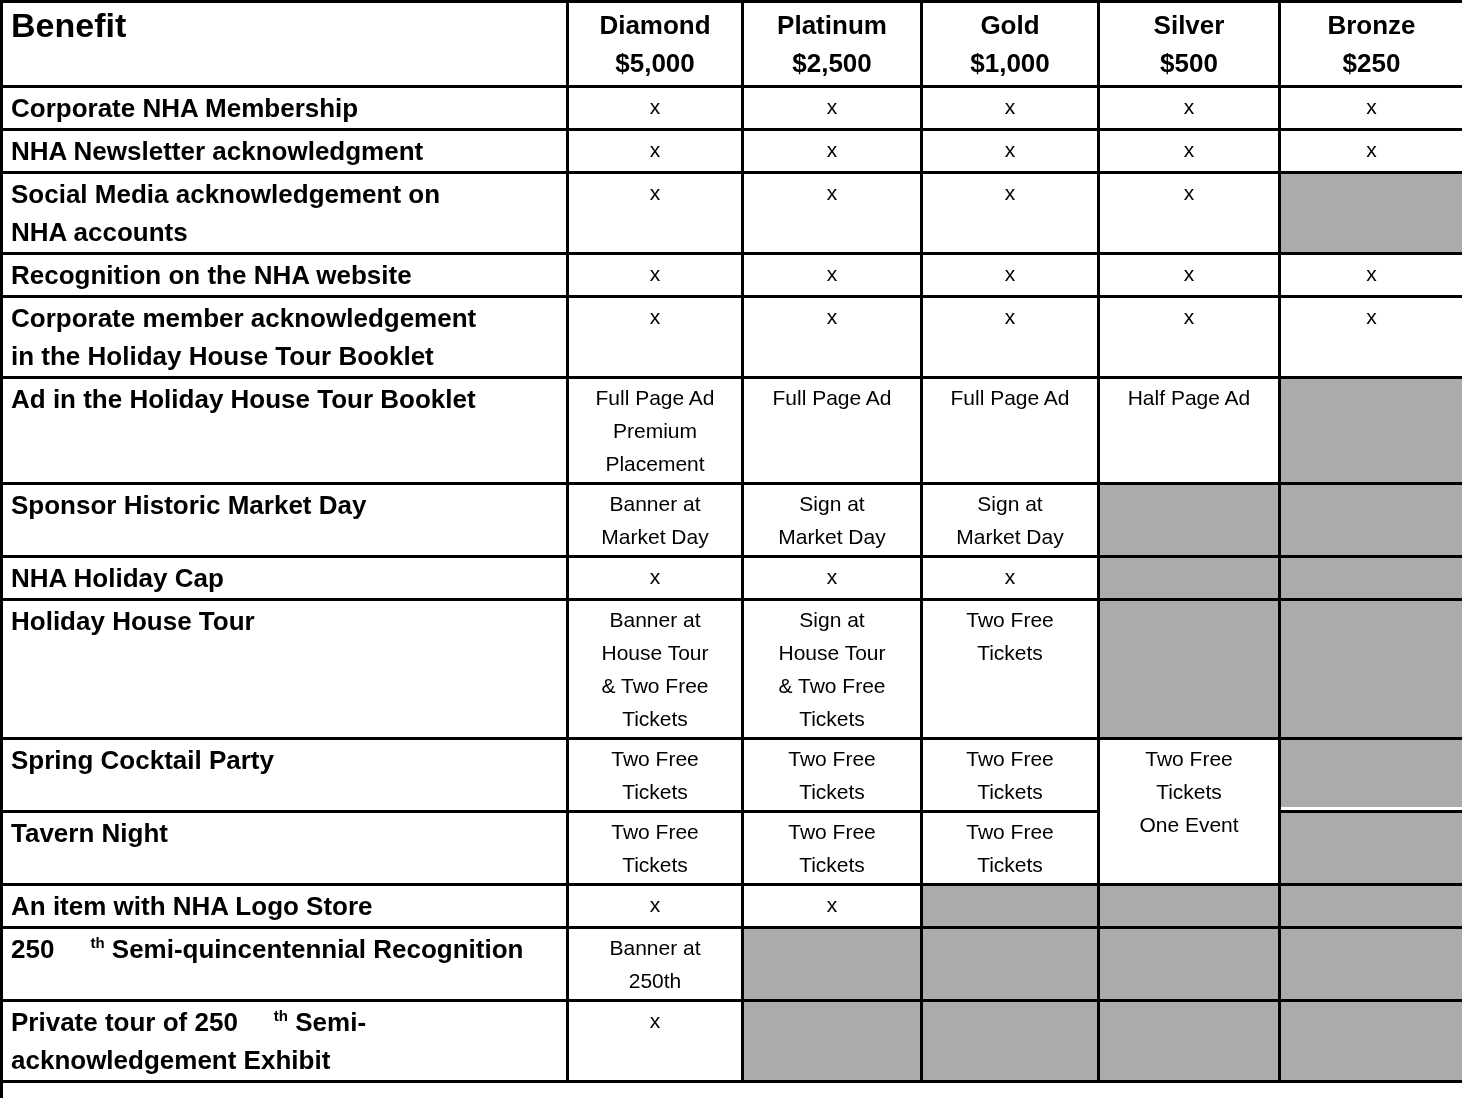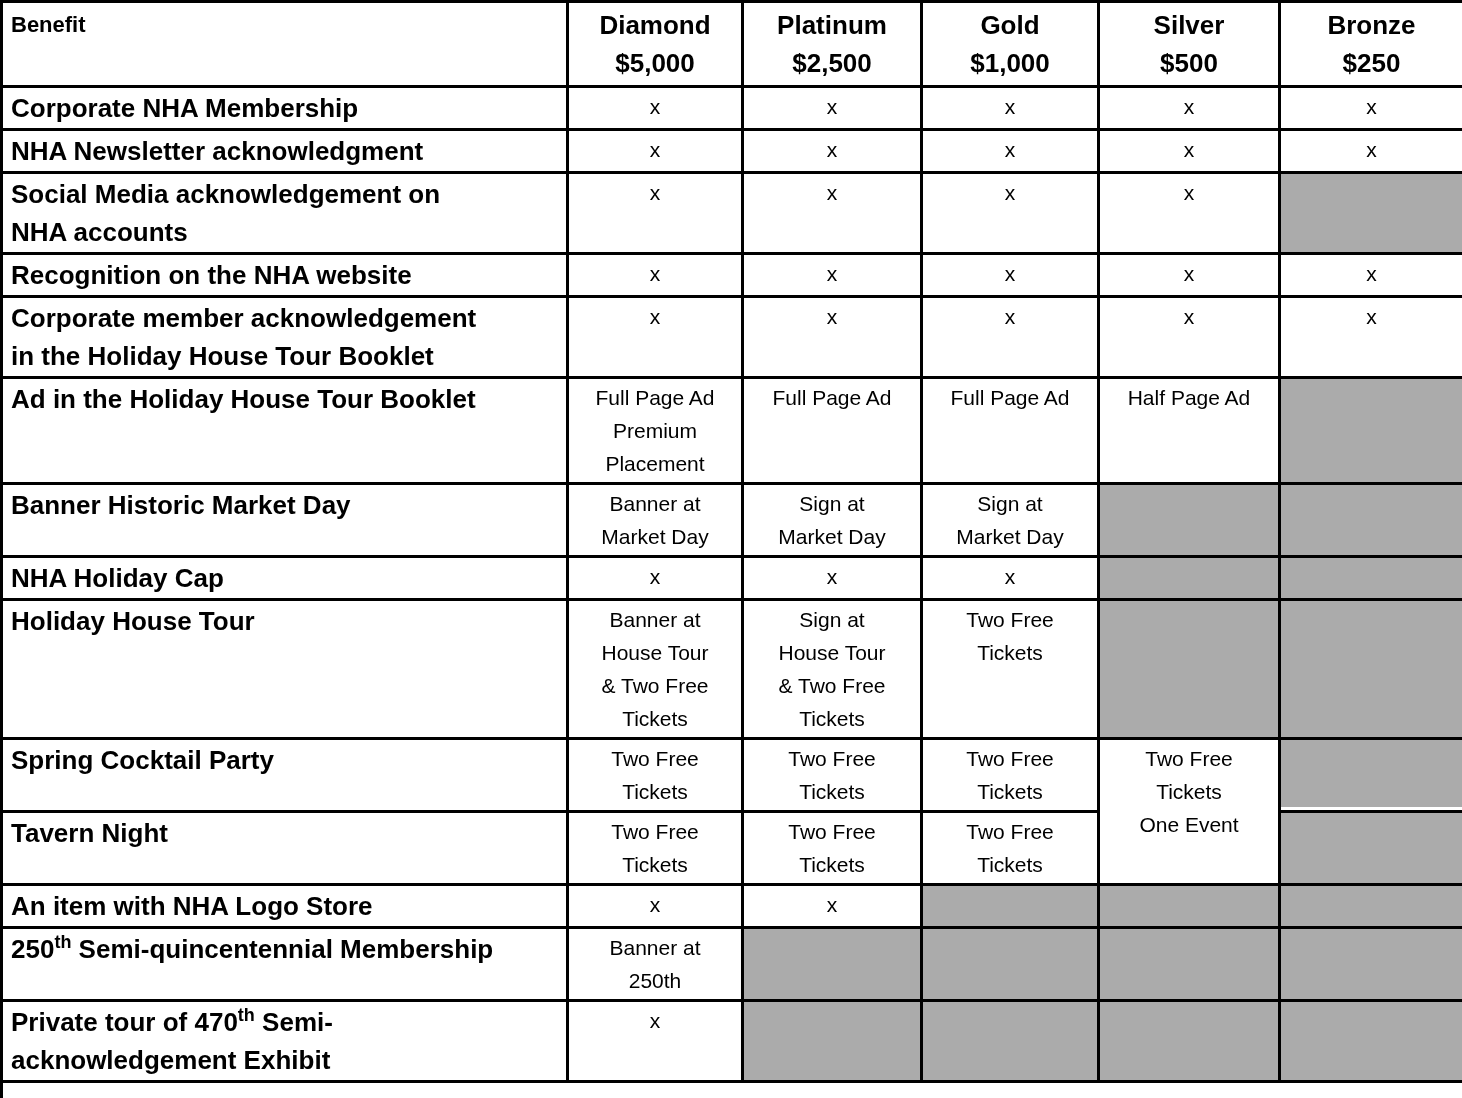--- a/index.html
+++ b/index.html
@@ -14,21 +14,21 @@
     width: 1462px;
     border: 3px solid #000000;
   }
   table.benefits th, table.benefits td {
     border: 3px solid #000000;
     vertical-align: top;
     overflow: hidden;
   }
   th.benefit-h {
     text-align: left;
-    font-size: 22px;
+    font-size: 34px;
     line-height: 38px;
     font-weight: bold;
     padding: 3px 8px;
   }
   th.tier-h {
     text-align: center;
     font-size: 26px;
     line-height: 38px;
     font-weight: bold;
     padding: 3px 2px;
@@ -44,21 +44,21 @@
   td.tier-cell {
     text-align: center;
     font-size: 21px;
     line-height: 33px;
     padding: 2px 4px;
     white-space: pre-line;
   }
   td.middle { vertical-align: middle; }
   td.gray { background: #ababab; }
   td.white-bottom { box-shadow: inset 0 -3px 0 0 #ffffff; }
-  sup { font-size: 18px; line-height: 0; }
+  sup { font-size: 15px; line-height: 0; margin-left: 36px; }
   tfoot td.footer-cell {
     text-align: center;
     font-size: 26px;
     line-height: 38px;
     font-weight: bold;
     vertical-align: top;
     padding: 6px 8px;
     height: 66px;
   }
 </style>
@@ -147,21 +147,21 @@
           <td class="benefit">Ad in the Holiday House Tour Booklet</td>
           <td class="tier-cell">Full Page Ad
 Premium
 Placement</td>
           <td class="tier-cell">Full Page Ad</td>
           <td class="tier-cell">Full Page Ad</td>
           <td class="tier-cell">Half Page Ad</td>
           <td class="tier-cell gray" style="background: rgb(171, 171, 171);"></td>
         </tr>
         <tr>
-          <td class="benefit">Banner Historic Market Day</td>
+          <td class="benefit">Sponsor Historic Market Day</td>
           <td class="tier-cell">Banner at
 Market Day</td>
           <td class="tier-cell">Sign at
 Market Day</td>
           <td class="tier-cell">Sign at
 Market Day</td>
           <td class="tier-cell gray" style="background: rgb(171, 171, 171);"></td>
           <td class="tier-cell gray" style="background: rgb(171, 171, 171);"></td>
         </tr>
         <tr>
@@ -212,30 +212,30 @@
         </tr>
         <tr>
           <td class="benefit">An item with NHA Logo Store</td>
           <td class="tier-cell">x</td>
           <td class="tier-cell">x</td>
           <td class="tier-cell gray" style="background: rgb(171, 171, 171);"></td>
           <td class="tier-cell gray" style="background: rgb(171, 171, 171);"></td>
           <td class="tier-cell gray" style="background: rgb(171, 171, 171);"></td>
         </tr>
         <tr>
-          <td class="benefit"><span>250</span><sup>th</sup><span> Semi-quincentennial Membership</span></td>
+          <td class="benefit"><span>250</span><sup>th</sup><span> Semi-quincentennial Recognition</span></td>
           <td class="tier-cell">Banner at
 250th</td>
           <td class="tier-cell gray" style="background: rgb(171, 171, 171);"></td>
           <td class="tier-cell gray" style="background: rgb(171, 171, 171);"></td>
           <td class="tier-cell gray" style="background: rgb(171, 171, 171);"></td>
           <td class="tier-cell gray" style="background: rgb(171, 171, 171);"></td>
         </tr>
         <tr>
-          <td class="benefit"><span>Private tour of 470</span><sup>th</sup><span> Semi-
+          <td class="benefit"><span>Private tour of 250</span><sup>th</sup><span> Semi-
 acknowledgement Exhibit</span></td>
           <td class="tier-cell">x</td>
           <td class="tier-cell gray" style="background: rgb(171, 171, 171);"></td>
           <td class="tier-cell gray" style="background: rgb(171, 171, 171);"></td>
           <td class="tier-cell gray" style="background: rgb(171, 171, 171);"></td>
           <td class="tier-cell gray" style="background: rgb(171, 171, 171);"></td>
         </tr>
       </tbody>
     <tfoot>
       <tr>

